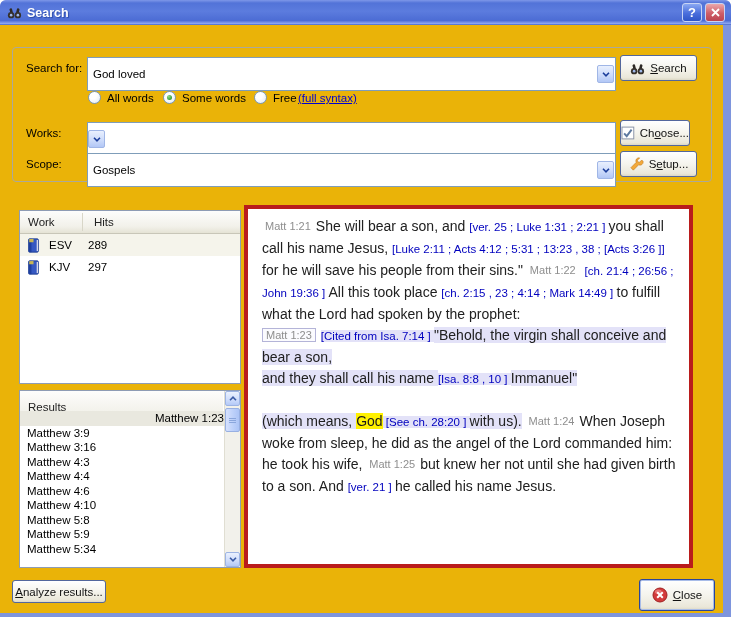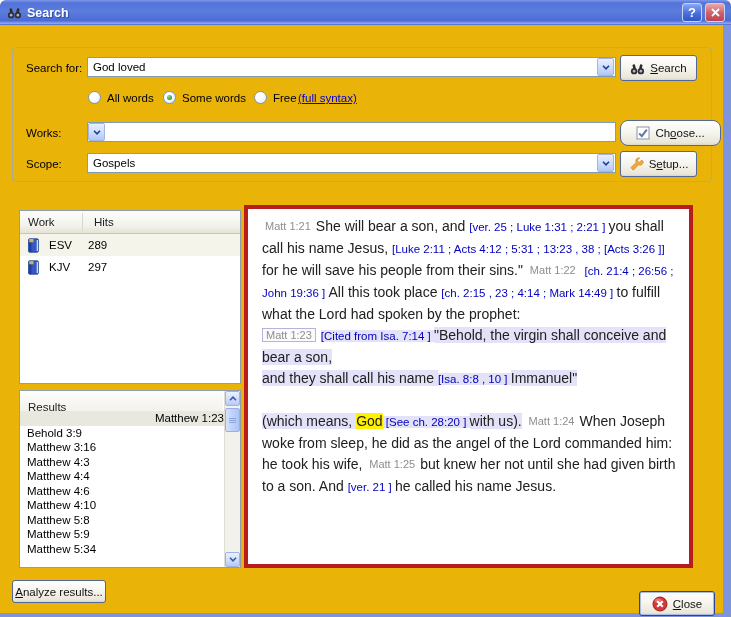--- a/index.html
+++ b/index.html
@@ -29,21 +29,21 @@
   .body{
     position:absolute;left:0;top:25px;width:723px;height:588px;
     background:#eab308;
   }
   .groupbox{
     position:absolute;left:12px;top:22px;width:700px;height:135px;
     border:1px solid #ACA899;border-radius:4px;
   }
   .lbl{position:absolute;font-size:11.5px;color:#000;}
   .combo{
-    position:absolute;height:20px;background:#FFFFFF;border:1px solid #7F9DB9;
+    position:absolute;height:34px;background:#FFFFFF;border:1px solid #7F9DB9;
     display:flex;align-items:center;gap:40px;
   }
   .combo-text{flex:1;font-size:11.5px;color:#000;padding-left:5px;white-space:nowrap;overflow:hidden;}
   .combo-btn{
     width:17px;height:18px;margin-right:1px;border-radius:2px;
     background:linear-gradient(180deg,#E9F0FE 0%,#CBDAFA 60%,#B2C7F6 100%);
     border:1px solid #A0B6E6;
     display:flex;align-items:center;justify-content:center;
   }
   .xp-btn{
@@ -199,21 +199,21 @@
     <span class="link" style="left:298px;top:67px;">(full syntax)</span>
 
     <span class="lbl" style="left:26px;top:102px;">Works:</span>
     <div class="combo" style="left:87px;top:97px;width:529px;">
       <span class="combo-btn">
         <svg width="8" height="5" viewBox="0 0 8 5">
             <path d="M1 0.8 L4 3.8 L7 0.8" stroke="#1C3E9C" stroke-width="1.6" fill="none"></path>
           </svg>
       </span>
     </div>
-    <button class="xp-btn" style="left:620px;top:95px;width:101px;height:26px;border-radius:8px;">
+    <button class="xp-btn" style="left:620px;top:95px;width:70px;height:26px;">
       <svg width="14" height="14" viewBox="0 0 14 14">
         <rect x="1" y="1" width="12" height="12" fill="#FFFFFF" stroke="#8A94A8"></rect>
         <path d="M3.2 7.4 L5.8 10.2 L10.8 3.6" fill="none" stroke="#5E7AA0" stroke-width="2"></path>
       </svg>
       <span><span>Ch</span><span class="u">o</span><span>ose...</span></span>
     </button>
 
     <span class="lbl" style="left:26px;top:133px;">Scope:</span>
     <div class="combo" style="left:87px;top:128px;width:529px;">
       <span class="combo-text">Gospels</span>
@@ -263,21 +263,21 @@
           </div>
         </div>
     </div>
 
     <div class="panel" style="left:19px;top:365px;width:222px;height:178px;">
       <div class="rheader">
         <span>Results</span>
       </div>
       <div class="ritems">
           <div class="ritem sel">Matthew 1:23</div>
-          <div class="ritem">Behold 3:9</div>
+          <div class="ritem">Matthew 3:9</div>
           <div class="ritem">Matthew 3:16</div>
           <div class="ritem">Matthew 4:3</div>
           <div class="ritem">Matthew 4:4</div>
           <div class="ritem">Matthew 4:6</div>
           <div class="ritem">Matthew 4:10</div>
           <div class="ritem">Matthew 5:8</div>
           <div class="ritem">Matthew 5:9</div>
           <div class="ritem">Matthew 5:34</div>
         </div>
       <div class="vscroll">
@@ -305,21 +305,21 @@
           <div class="para"><span class="sg-vb">Matt 1:23</span><span class="sg-rh">[Cited from  Isa. 7:14 ] </span><span class="sg-nh">"Behold, the virgin shall conceive and bear a son,</span></div>
           <div class="para"><span class="sg-nh">and they shall call his name </span><span class="sg-rh">[Isa. 8:8 ,  10 ] </span><span class="sg-nh">Immanuel"</span></div>
           <div class="para gap"><span class="sg-nh">(which means, </span><span class="sg-hit">God</span><span class="sg-rh"> [See  ch. 28:20 ] </span><span class="sg-nh"> with us).</span><span class="sg-n"> </span><span class="sg-v">Matt 1:24</span><span class="sg-n">When Joseph woke from sleep, he did as the angel of the Lord commanded him: he took his wife, </span><span class="sg-v">Matt 1:25</span><span class="sg-n">but knew her not until she had given birth to a son. And </span><span class="sg-r">[ver. 21 ] </span><span class="sg-n">he called his name Jesus.</span></div>
         </div>
     </div>
 
     <button class="xp-btn" style="left:12px;top:555px;width:94px;height:23px;">
       <span><span></span><span class="u">A</span><span>nalyze results...</span></span>
     </button>
 
-    <button class="xp-btn btn-default" style="left:639px;top:554px;width:76px;height:25px;margin-top:12px;">
+    <button class="xp-btn btn-default" style="left:639px;top:554px;width:76px;height:32px;">
       <svg width="16" height="16" viewBox="0 0 16 16">
         <circle cx="8" cy="8" r="7" fill="#D23A3A" stroke="#A02020"></circle>
         <ellipse cx="6.3" cy="4.8" rx="3.4" ry="2.2" fill="#EE8A8A" opacity="0.75"></ellipse>
         <path d="M5.2 5.2 L10.8 10.8 M10.8 5.2 L5.2 10.8" stroke="#FFFFFF" stroke-width="2"></path>
       </svg>
       <span><span></span><span class="u">C</span><span>lose</span></span>
     </button>
 
   </div>
 </div>

